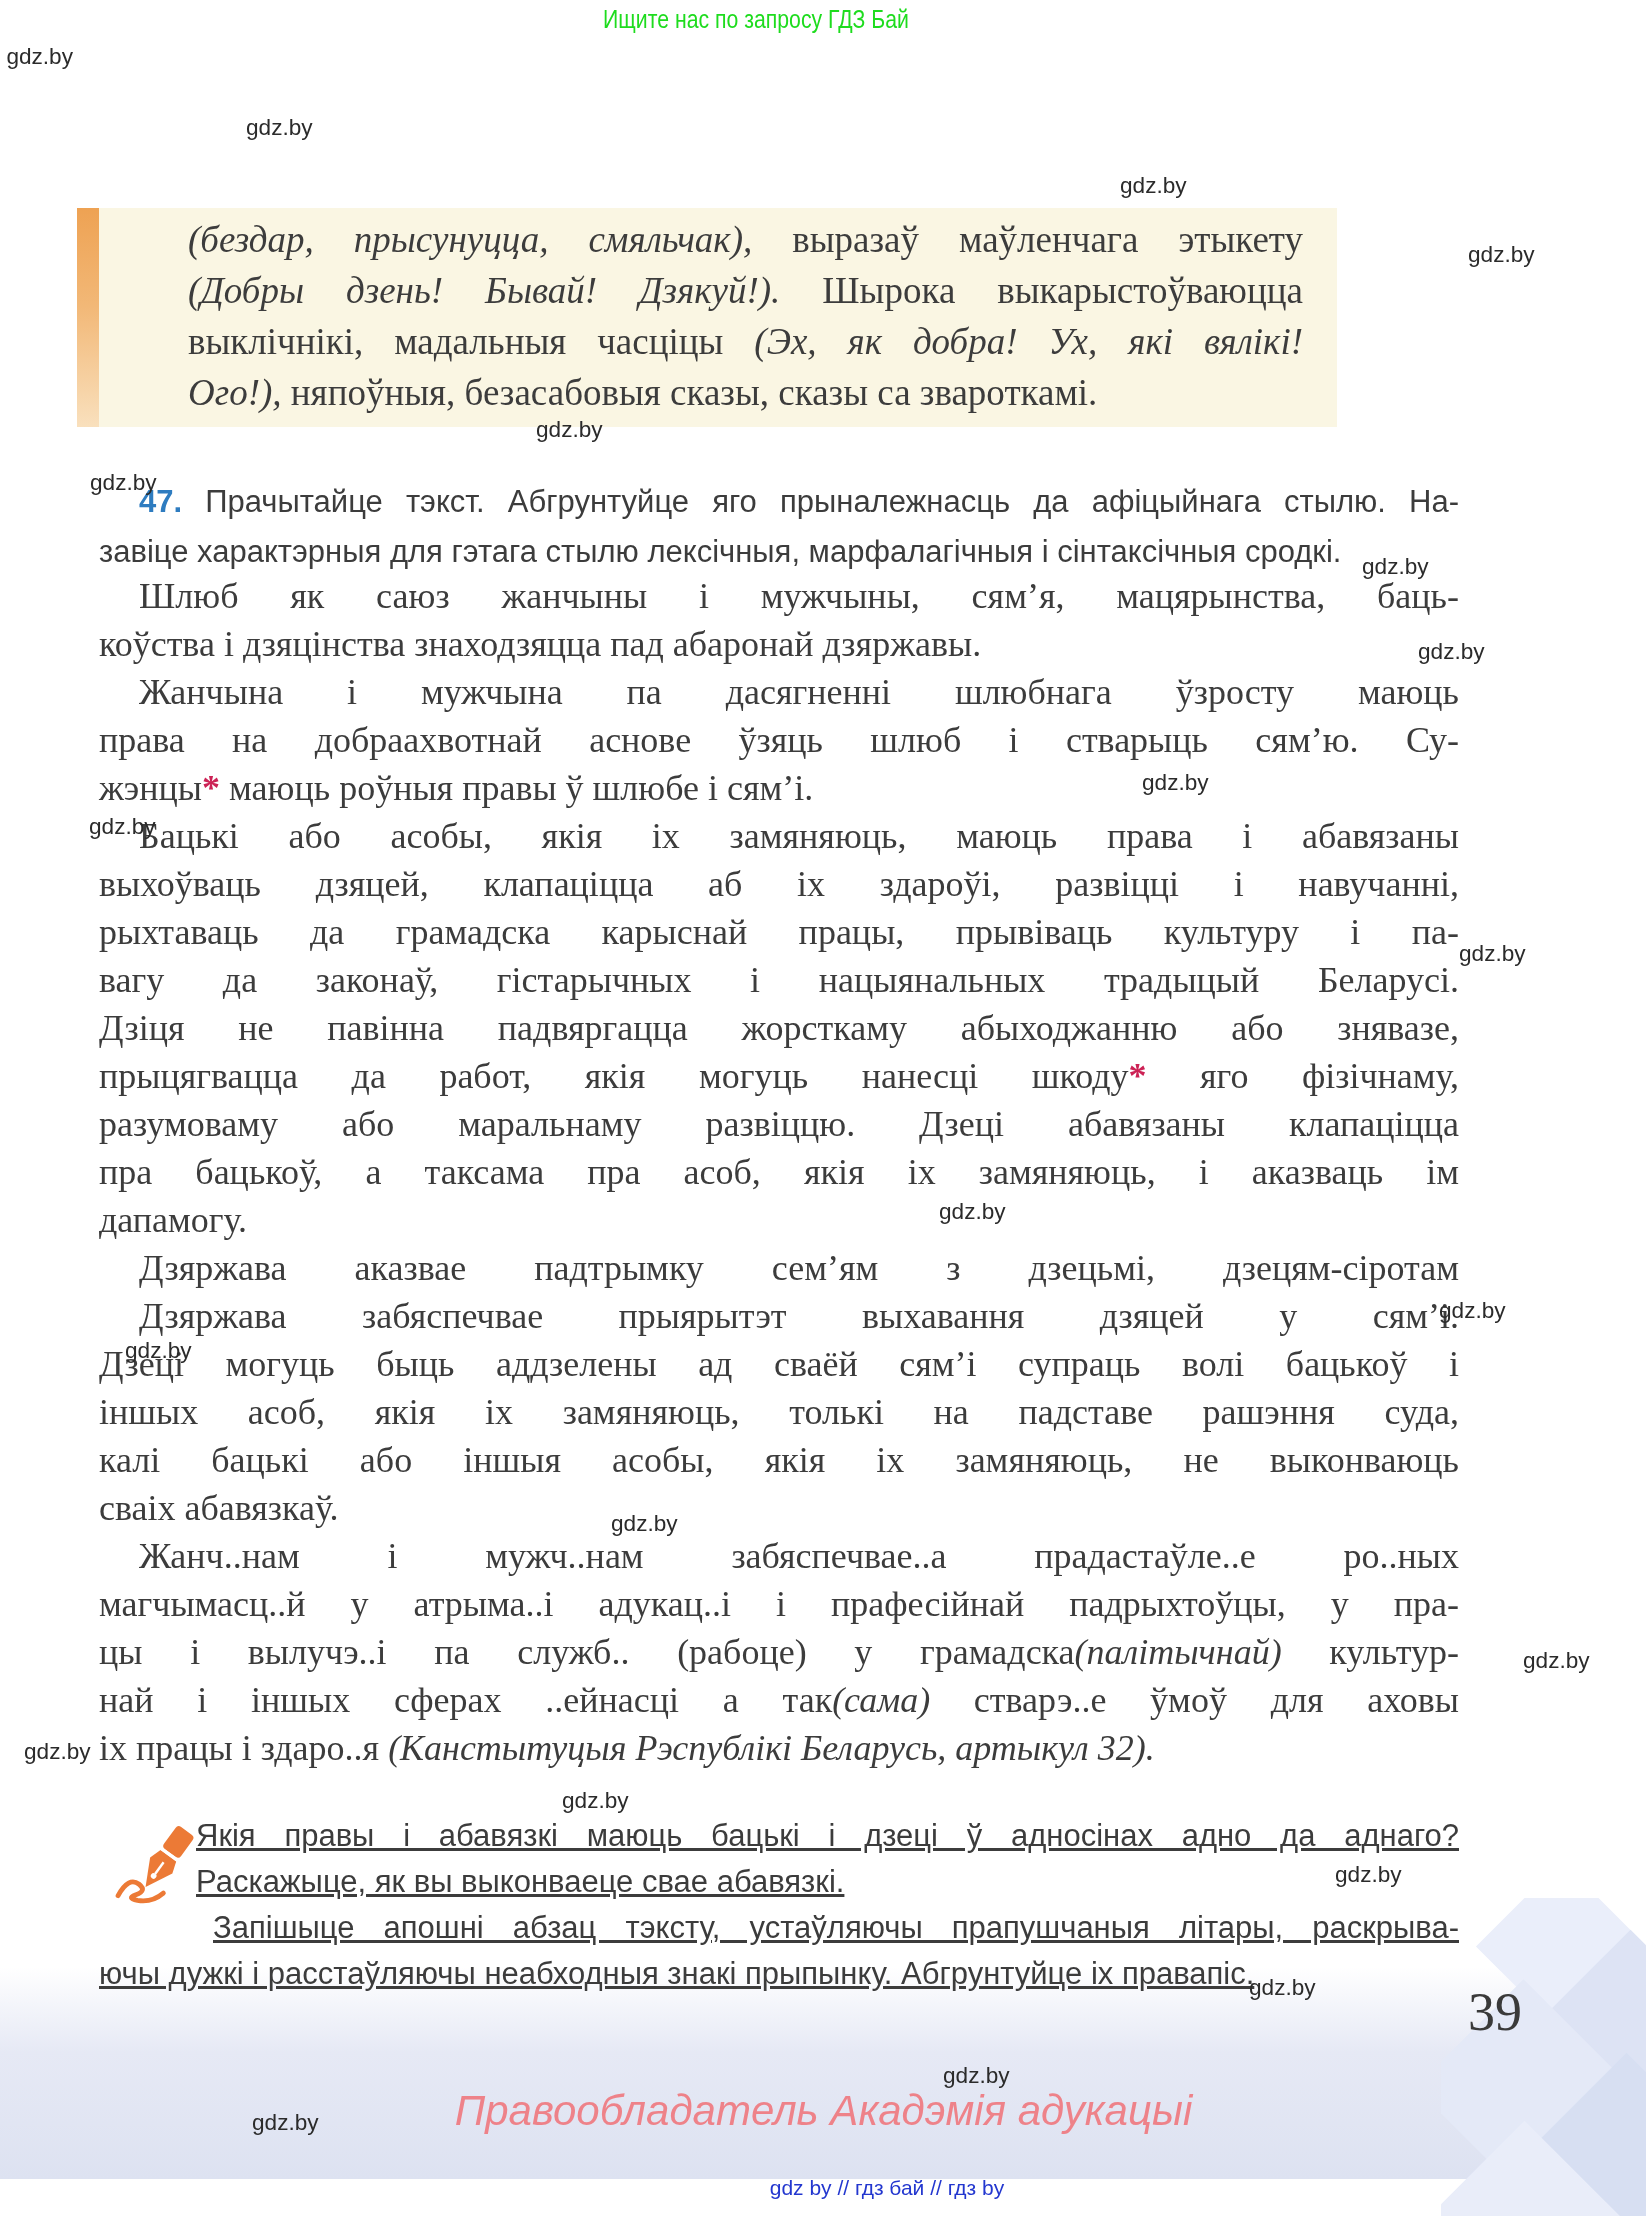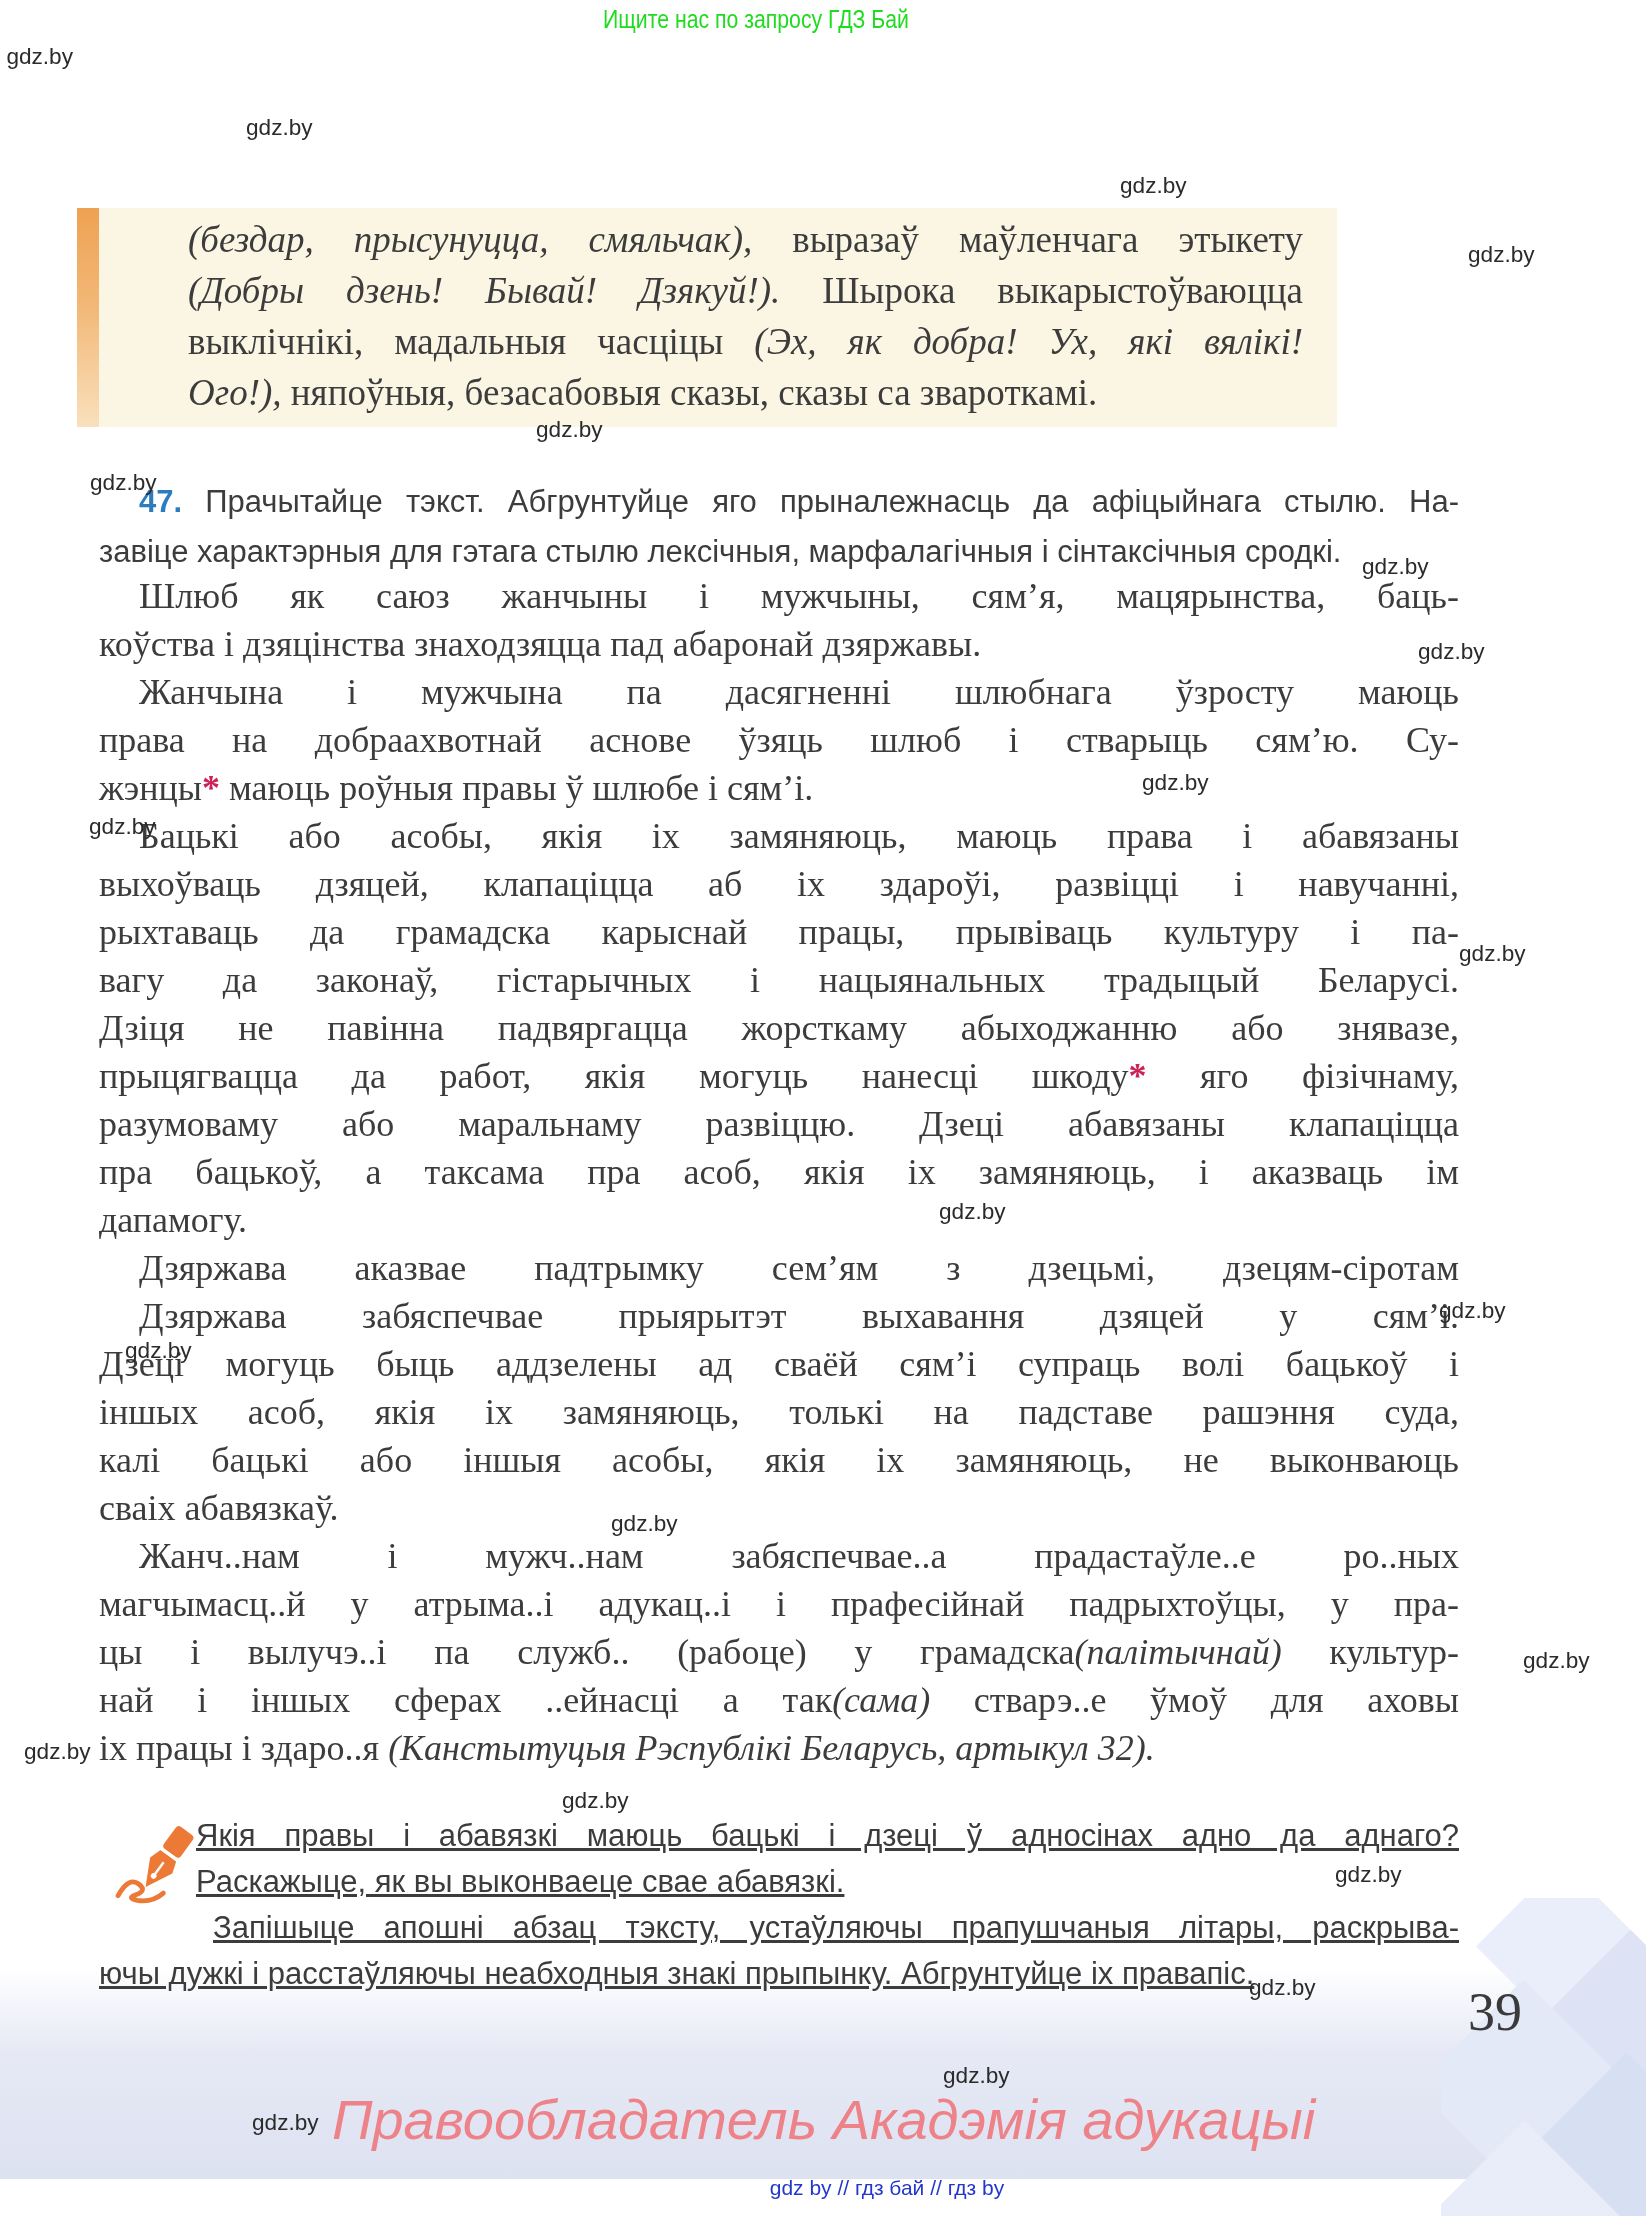--- a/index.html
+++ b/index.html
@@ -43,21 +43,21 @@
   .st-i{font-style:italic;}
   .st-red{color:var(--mark-red);font-weight:bold;}
   .st-supred{color:var(--mark-red);font-size:.6em;vertical-align:.55em;font-weight:bold;letter-spacing:0.8px;}
   .st-num{color:var(--number-blue);font-weight:bold;}
   
   .pen{position:absolute;left:110px;top:1818px;width:97px;height:97px;z-index:2;}
   
   .pagenum{position:absolute;left:1468px;top:1981px;font-family:"Liberation Serif",serif;
          font-size:54px;color:#3a3a3a;z-index:2;}
   .copyright{position:absolute;left:50%;top:2087px;transform:translateX(-50%);
-         font-style:italic;font-size:56px;color:var(--footer-pink);white-space:nowrap;z-index:2;text-align:center;}
+         font-style:italic;font-size:42px;color:var(--footer-pink);white-space:nowrap;z-index:2;text-align:center;}
   .links{position:absolute;left:887px;top:2176px;transform:translateX(-50%);
          font-size:21px;color:var(--links-blue);white-space:nowrap;z-index:2;}
 </style>
 </head>
 <body>
 
 <div class="page">
 
   <div class="band"></div>
   <div class="diamonds">

